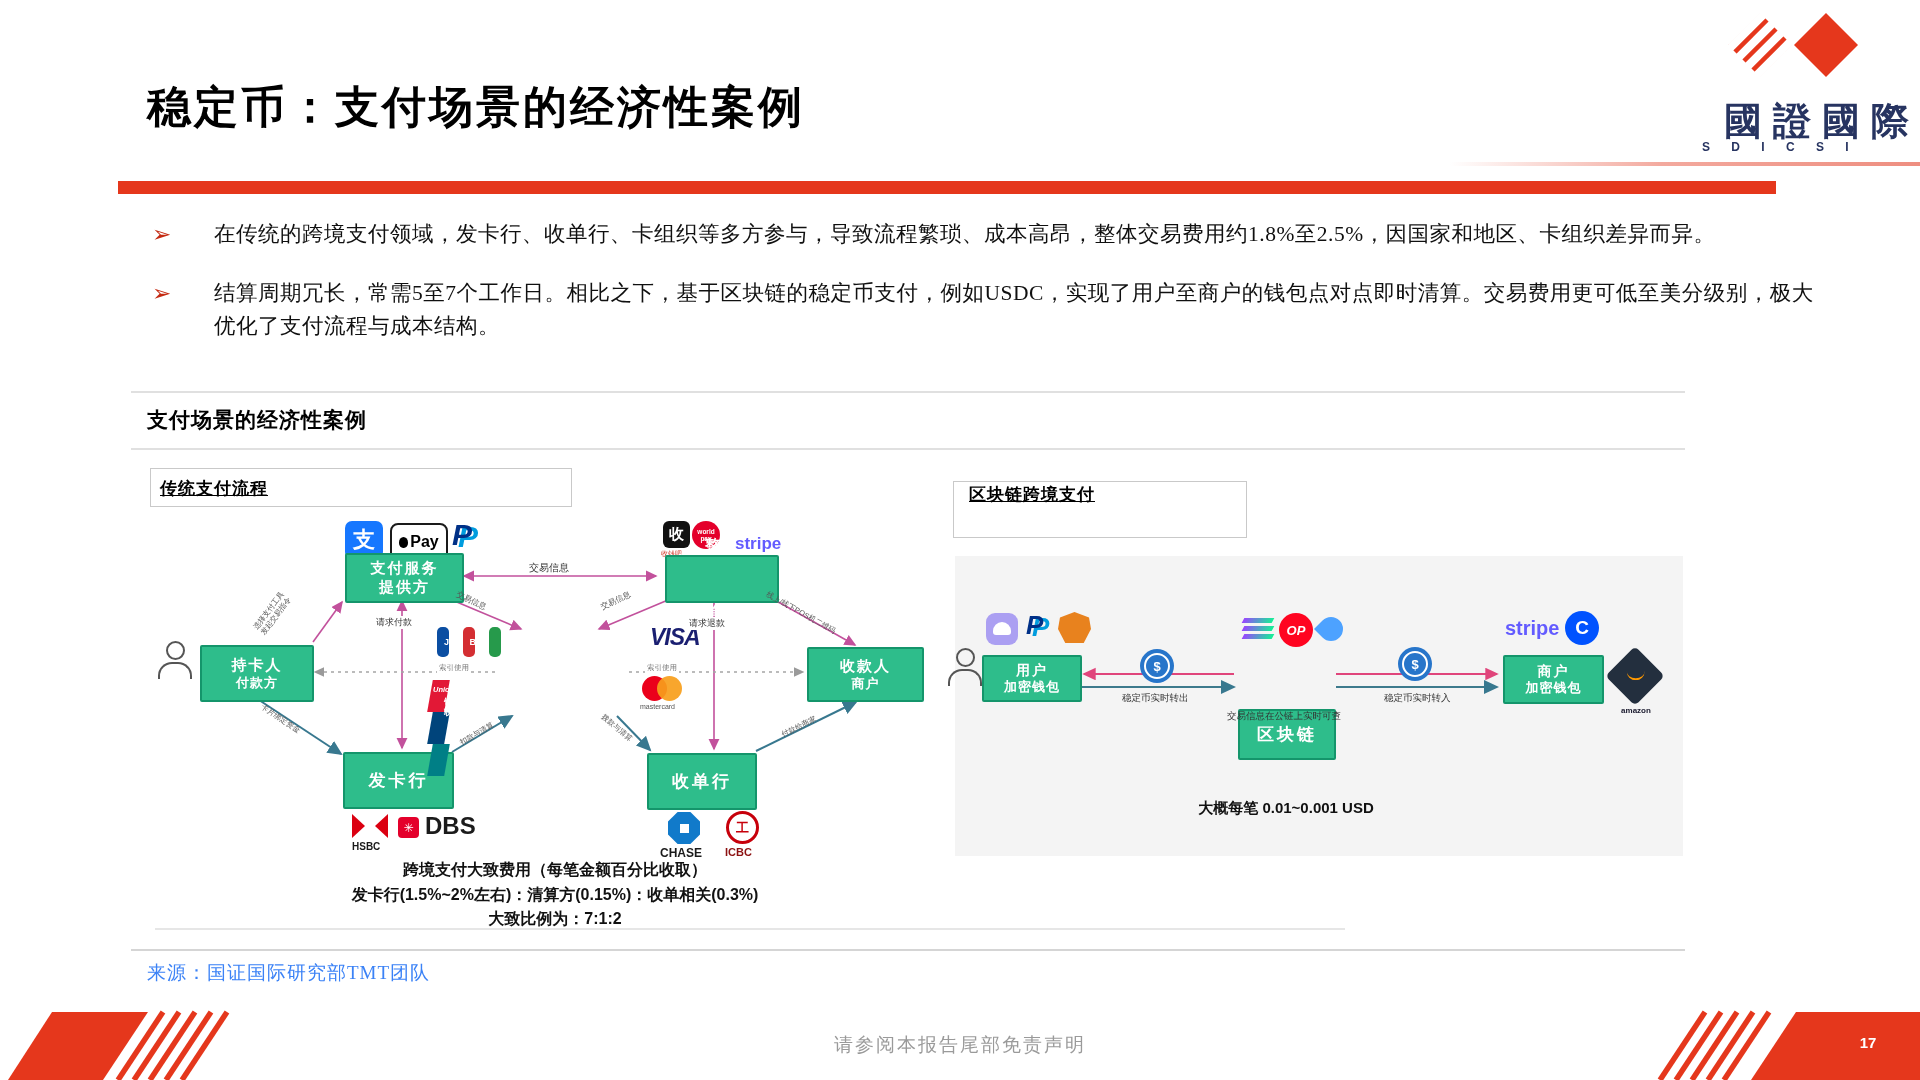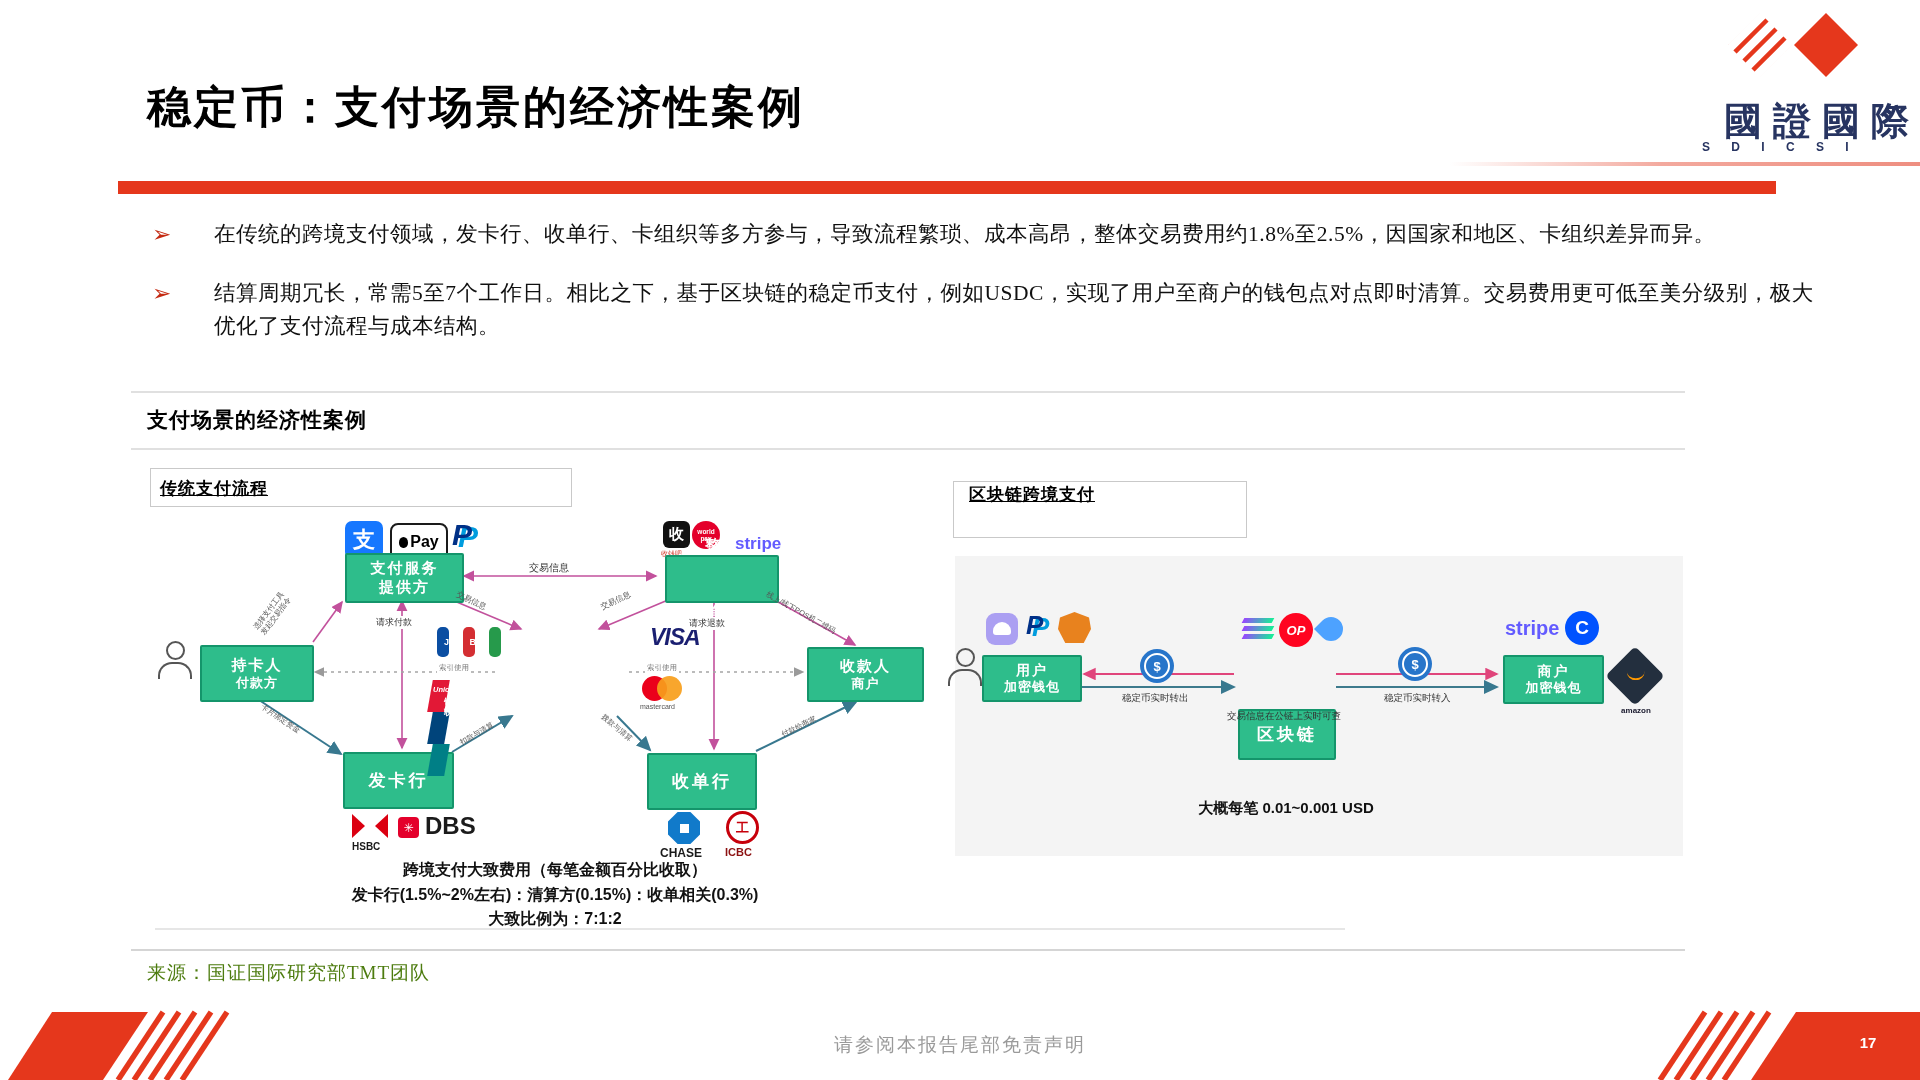--- a/index.html
+++ b/index.html
@@ -373,18 +373,18 @@
   <div class="elabel" style="left:1120px;top:692px;font-size:9.5px;background:transparent;">稳定币实时转出</div>
   <div class="elabel" style="left:1225px;top:710px;font-size:9.5px;background:transparent;">交易信息在公链上实时可查</div>
   <div class="elabel" style="left:1382px;top:692px;font-size:9.5px;background:transparent;">稳定币实时转入</div>
 
   <div class="note" style="left:1086px;top:797px;width:400px;">
     <div style="font-size:15px;font-weight:700;line-height:1.45;">大概每笔 0.01~0.001 USD</div>
     </div>
 
   <div class="divider" style="left:155px;top:928px;width:1190px;height:1.5px;background:#e6e6e6;"></div>
   <div class="divider" style="left:131px;top:949px;width:1554px;height:1.5px;background:#d5d5d5;"></div>
-  <div class="abs serif z2" style="left:147px;top:960px;font-size:19px;color:#4d7c0f;letter-spacing:1px;">来源：国证国际研究部TMT团队</div>
+  <div class="abs serif z2" style="left:147px;top:960px;font-size:19px;color:#3b82f6;letter-spacing:1px;">来源：国证国际研究部TMT团队</div>
 
   <div class="abs serif z2" style="left:0;top:1032px;width:1920px;text-align:center;font-size:19px;color:#9a9a9a;letter-spacing:2px;">请参阅本报告尾部免责声明</div>
   <div class="abs z2" style="left:1838px;top:1034px;width:60px;text-align:center;font-size:15px;font-weight:bold;color:#fff;">17</div>
 
 </div>
 
 </body></html>

